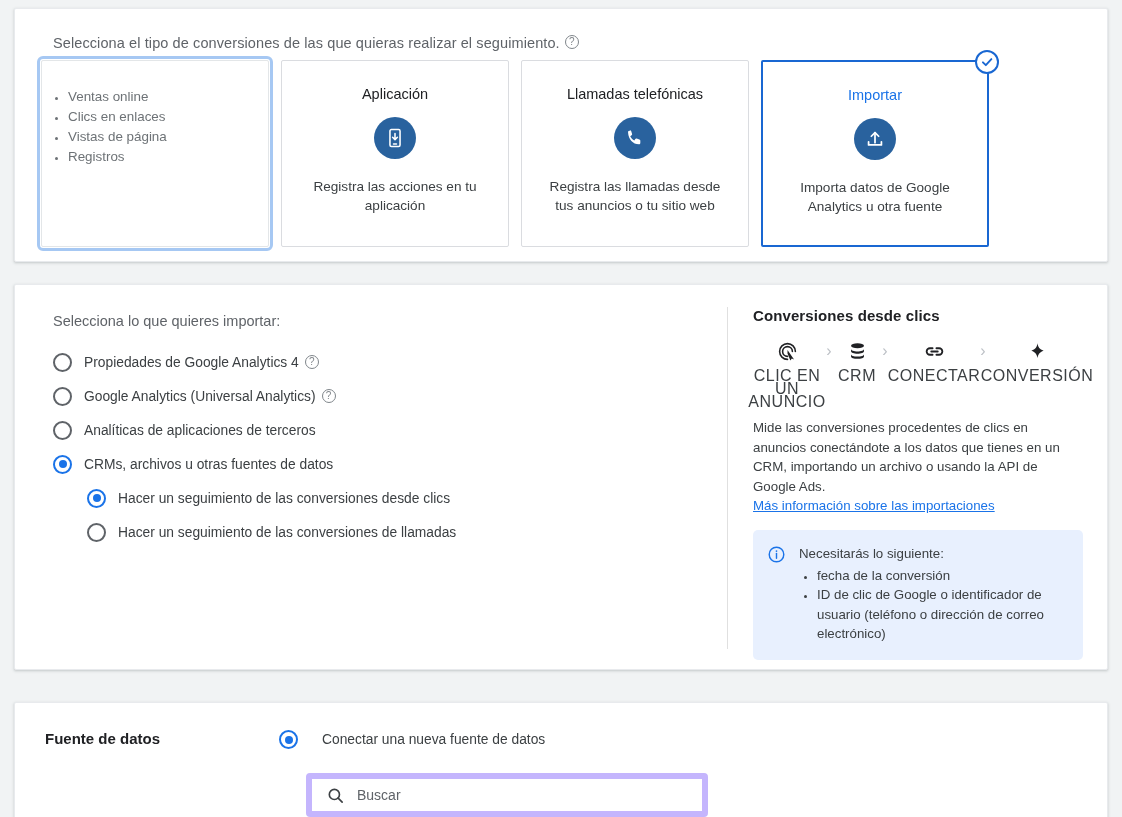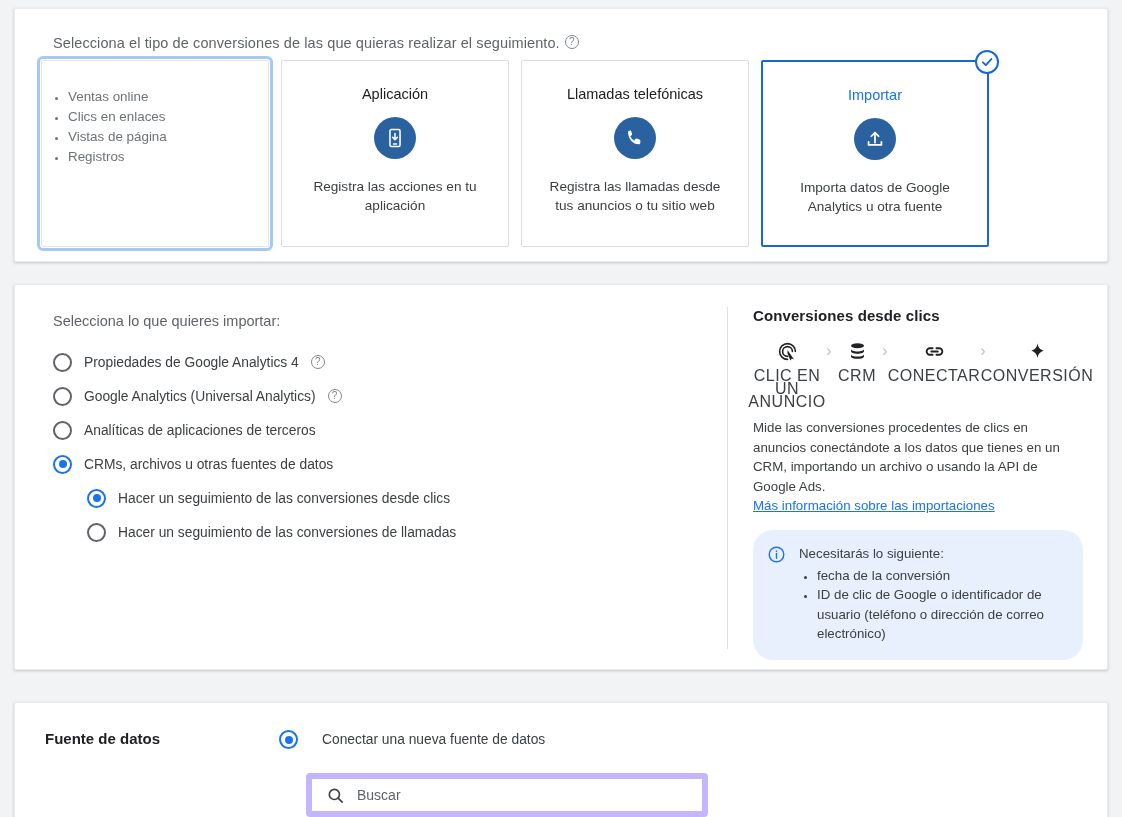--- a/index.html
+++ b/index.html
@@ -117,21 +117,21 @@
     border: 2px solid #5f6368; border-radius: 50%;
     position: relative; background: #fff;
   }
   .radio.checked { border-color: #1a73e8; }
   .radio.checked::after {
     content: ""; position: absolute; left: 3.5px; top: 3.5px;
     width: 8px; height: 8px; border-radius: 50%; background: #1a73e8;
   }
   .radio-row .lbl {
     font-size: 13.8px; color: #3c4043;
-    display: flex; align-items: center; gap: 12px; white-space: nowrap;
+    display: flex; align-items: center; gap: 6px; white-space: nowrap;
   }
 
   
   .rc { position: absolute; left: 738px; top: 22px; width: 330px; }
   .rc-title { font-size: 15px; color: #202124; font-weight: 700; letter-spacing: .1px; }
   .flow {
     display: flex; align-items: flex-start; margin-top: 14px;
   }
   .flow-step { display: flex; flex-direction: column; align-items: center; width: 68px; }
   .flow-step .f-ico { height: 26px; display: flex; align-items: center; justify-content: center; color: #202124; }
@@ -146,21 +146,21 @@
 
   .rc-body {
     margin-top: 10px; font-size: 13.3px; line-height: 19.5px; color: #3c4043;
   }
   .rc-link {
     display: inline-block; margin-top: 1px;
     font-size: 13.3px; color: #1a73e8; text-decoration: underline; cursor: pointer;
   }
 
   .infobox {
-    margin-top: 16px; background: #e8f0fe; border-radius: 20px;
+    margin-top: 16px; background: #e8f0fe; border-radius: 5px;
     padding: 14px 16px 16px 14px; display: flex; gap: 12px;
   }
   .infobox .i-ico { flex: 0 0 20px; color: #1a73e8; margin-top: 1px; }
   .infobox .i-txt { font-size: 13.3px; line-height: 19.5px; color: #3c4043; }
   .infobox ul { margin: 2px 0 0; padding-left: 18px; }
   .infobox li { margin: 0; }
   .infobox li::marker { font-size: 11px; }
 
   
   #panel-source { left: 14px; top: 702px; width: 1094px; height: 120px; }

